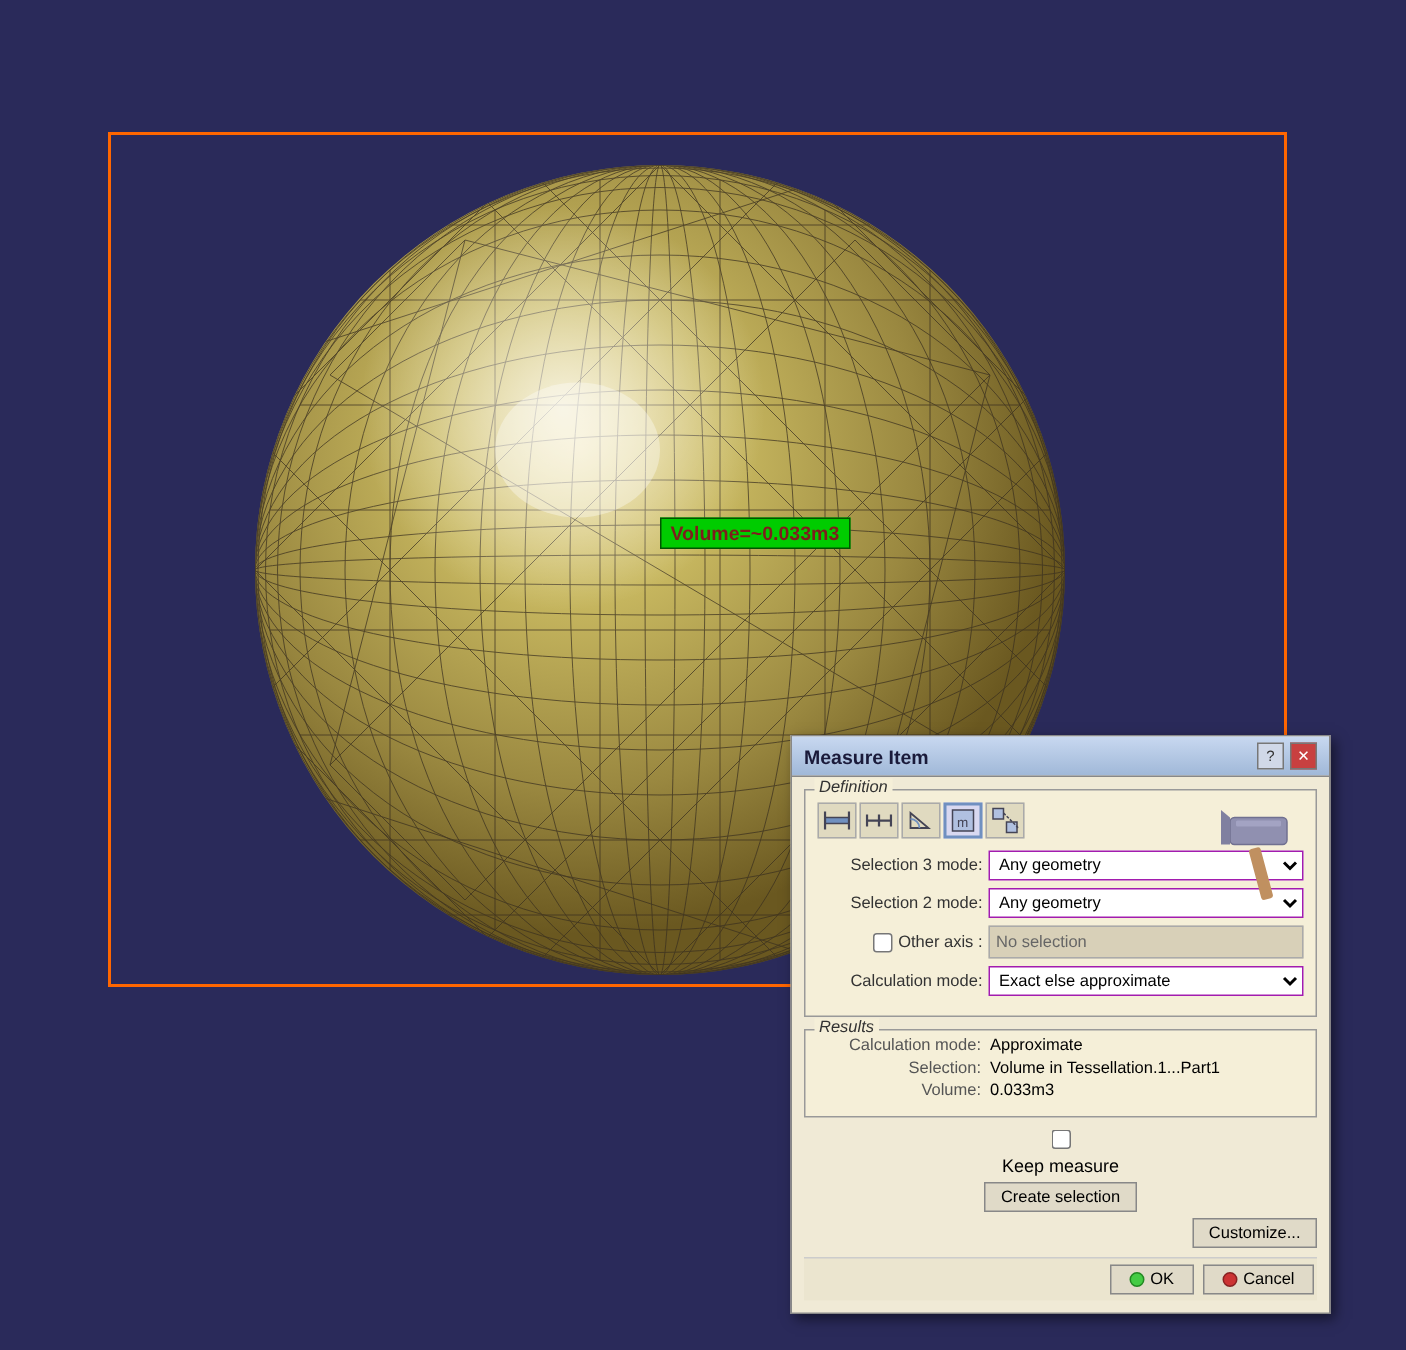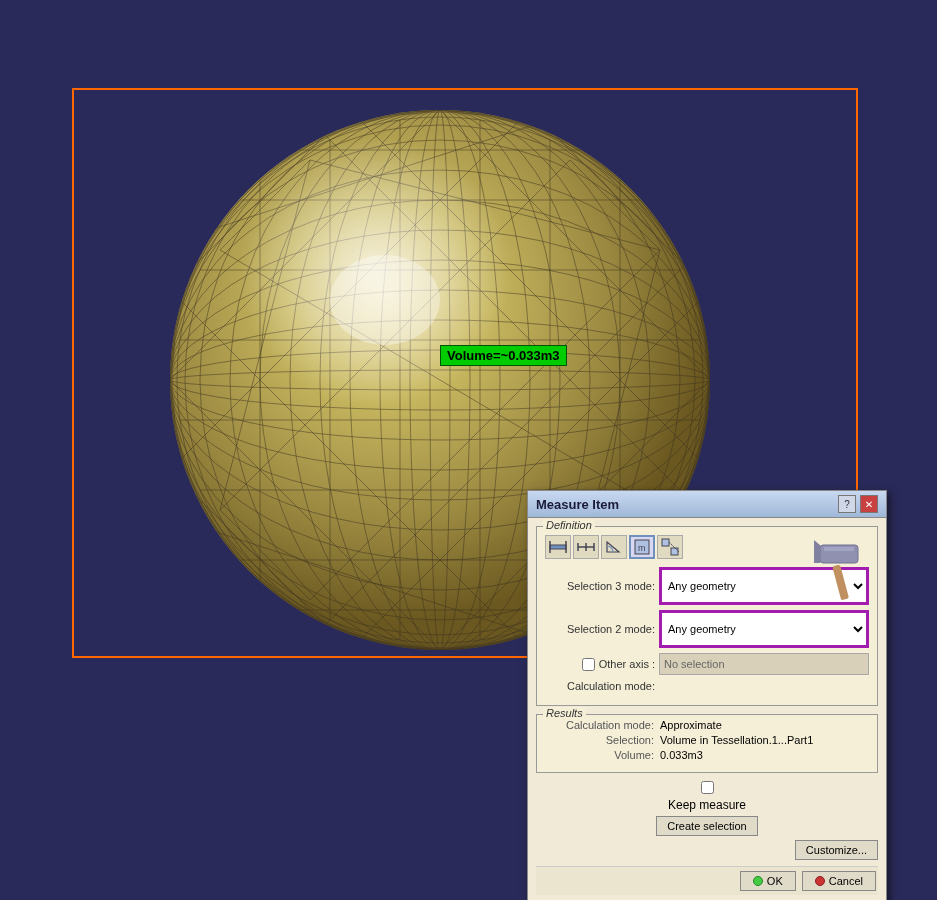--- a/index.html
+++ b/index.html
@@ -44,21 +44,21 @@
       width: 100%;
       height: 100%;
     }
 
     
     .volume-label {
       position: absolute;
       top: 345px;
       left: 440px;
       background: #00cc00;
-      color: #000000;
+      color: #7f1d1d;
       padding: 2px 6px;
       font-size: 13px;
       font-weight: bold;
       white-space: nowrap;
       border: 1px solid #005500;
     }
 
     
     #dialog {
       position: absolute;
@@ -169,23 +169,23 @@
 
     .form-label {
       font-size: 11px;
       color: #333;
       min-width: 110px;
       text-align: right;
     }
 
     .form-select {
       flex: 1;
-      height: 38px;
+      height: 20px;
       background: white;
-      border: 3px solid #a21caf;
+      border: 1px solid #a21caf;
       font-size: 11px;
       padding: 0 2px;
       cursor: pointer;
     }
 
     .form-checkbox {
       width: 13px;
       height: 13px;
       cursor: pointer;
     }
@@ -521,20 +521,25 @@
           <div class="form-row">
             <div style="display:flex; align-items:center; min-width:110px; justify-content:flex-end; gap:4px;">
               <input type="checkbox" class="form-checkbox" style="">
               <span class="form-label" style="min-width:auto;">Other axis :</span>
             </div>
             <input type="text" class="form-input-disabled" disabled="" value="No selection" style="">
           </div>
 
           <div class="form-row">
             <span class="form-label">Calculation mode:</span>
+            <select class="form-select">
+              <option>Exact else approximate</option>
+              <option>Exact</option>
+              <option>Approximate</option>
+            </select>
           </div>
         </div>
       </div>
 
       <div class="results-group">
         <span class="results-label-box">Results</span>
 
         <div class="result-row">
           <span class="result-key">Calculation mode:</span>
           <span class="result-value">Approximate</span>

